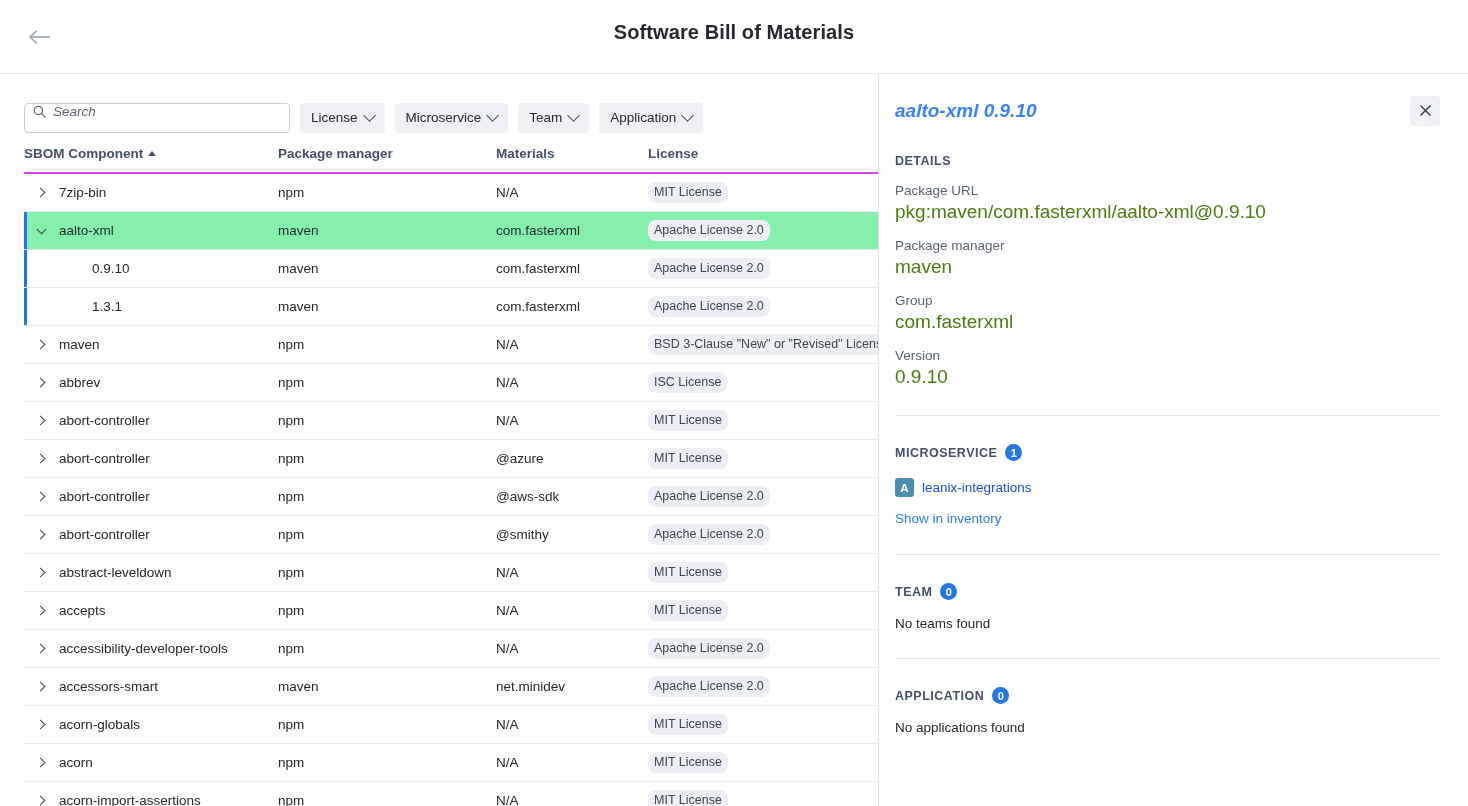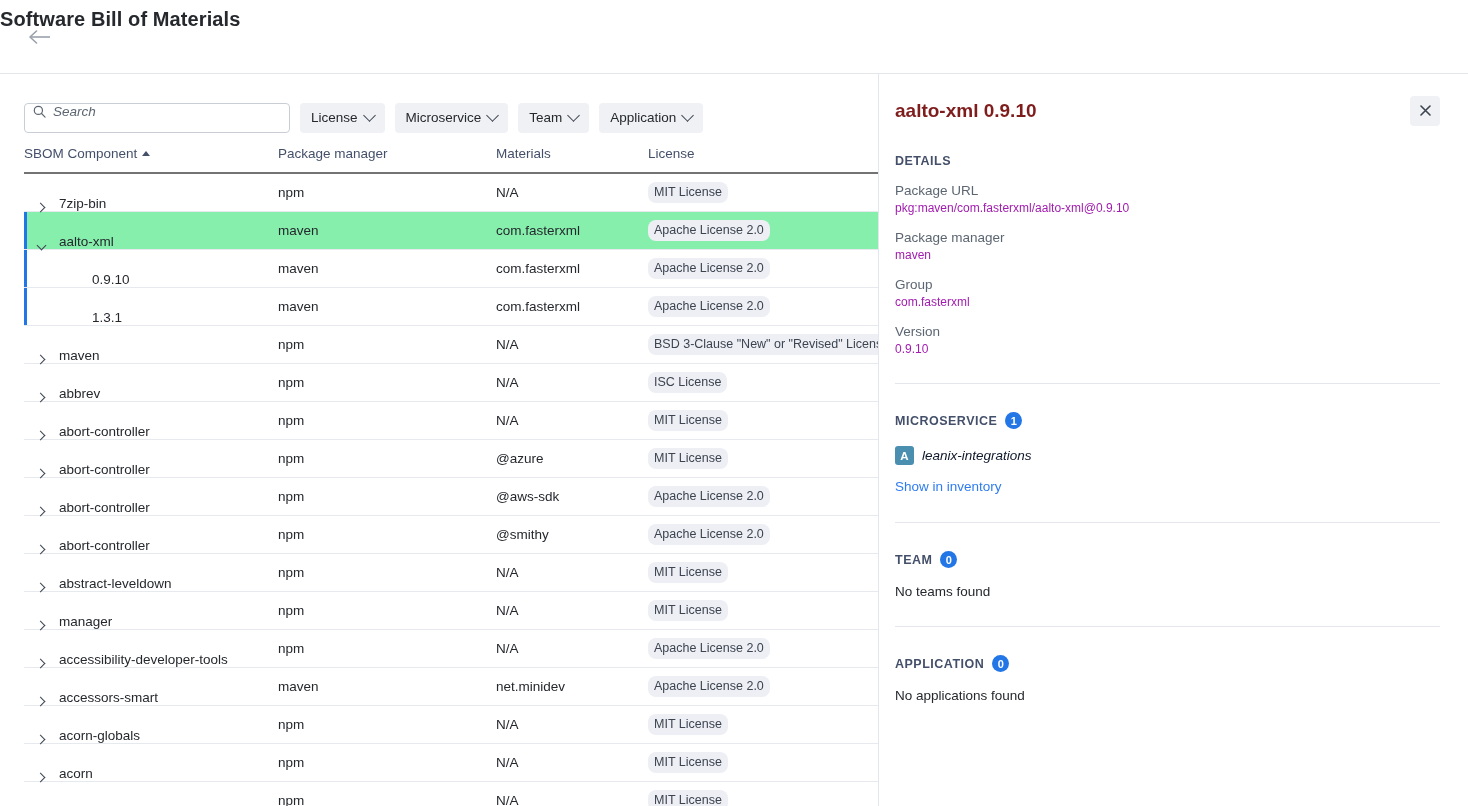--- a/index.html
+++ b/index.html
@@ -22,22 +22,22 @@
   .back-btn {
     position: absolute;
     left: 26px; top: 23px;
     width: 30px; height: 28px;
     display: flex; align-items: center; justify-content: center;
     cursor: pointer;
   }
   .back-btn svg { display: block; }
   .page-title {
     position: absolute;
-    left: 0; right: 0; top: 8px;
-    text-align: left;
+    left: 0; right: 0; top: 21px;
+    text-align: center;
     font-size: 20px;
     font-weight: bold;
     color: #25282d;
     letter-spacing: .1px;
   }
 
   
   .body-split {
     display: flex;
     height: 732px;
@@ -111,24 +111,24 @@
   
   .tbl {
     width: 1040px;
     border-collapse: collapse;
     table-layout: fixed;
     margin-left: 24px;
   }
   .tbl th {
     text-align: left;
     font-size: 13.5px;
-    font-weight: normal;
+    font-weight: bold;
     color: #44506a;
     padding: 6px 0 11px 0;
-    border-bottom: 2px solid #737373;
+    border-bottom: 2px solid #d946ef;
     white-space: nowrap;
   }
   .tbl td {
     font-size: 13.5px;
     color: #25282d;
     height: 37px;
     padding: 0;
     border-bottom: 1px solid #e6e9ee;
     vertical-align: middle;
     white-space: nowrap;
@@ -146,21 +146,21 @@
     border-right: 4px solid transparent;
     border-bottom: 5px solid #44506a;
     vertical-align: 2px;
   }
 
   tr.expanded-parent td { background: #86efac; }
   tr.grp td:first-child { box-shadow: inset 3px 0 0 0 #2376e5; }
 
   .cell-comp {
     display: flex;
-    align-items: flex-end;
+    align-items: center;
     height: 37px;
   }
   .chev {
     width: 34px;
     flex: none;
     display: flex;
     align-items: center;
     justify-content: center;
     cursor: pointer;
   }
@@ -196,22 +196,23 @@
     position: relative;
   }
   .detail-head {
     display: flex;
     align-items: flex-start;
     justify-content: space-between;
   }
   .detail-title {
     font-size: 19px;
     font-weight: bold;
-    color: #7f1d1d;
+    color: #3b82f6;
     padding-top: 4px;
+    font-style: italic;
   }
   .close-btn {
     width: 30px; height: 30px;
     background: #f0f1f5;
     border: none; border-radius: 4px;
     display: flex; align-items: center; justify-content: center;
     cursor: pointer;
     color: #3c4450;
     font-size: 14px;
     line-height: 1;
@@ -240,22 +241,22 @@
     font-weight: bold;
     letter-spacing: 0;
   }
   .field { margin-top: 15px; }
   .field-label {
     font-size: 13.5px;
     color: #5c6672;
     margin-bottom: 3px;
   }
   .field-value {
-    font-size: 12px;
-    color: #a21caf;
+    font-size: 19px;
+    color: #4d7c0f;
   }
   .divider {
     height: 1px;
     background: #e3e6ea;
     margin-top: 27px;
   }
   .ms-row {
     display: flex;
     align-items: center;
     gap: 8px;
@@ -266,21 +267,21 @@
     border-radius: 3px;
     background: #4a8fb0;
     color: #fff;
     font-size: 11.5px;
     font-weight: bold;
     display: flex;
     align-items: center;
     justify-content: center;
     flex: none;
   }
-  .ms-name { font-size: 13.5px; color: #0f172a; font-style: italic; }
+  .ms-name { font-size: 13.5px; color: #1d4ed8; }
   .inv-link {
     display: inline-block;
     margin-top: 14px;
     font-size: 13.5px;
     color: #2f7cf1;
     text-decoration: none;
     cursor: pointer;
   }
   .empty-text {
     font-size: 13.5px;
@@ -484,21 +485,21 @@
             <td class="col-pm">npm</td>
             <td class="col-ns">N/A</td>
             <td class="col-lic"><span class="lic-badge">MIT License</span></td>
           </tr>
           <tr>
             <td class="col-comp">
               <div class="cell-comp">
                 <span class="chev">
                   <i></i>
                 </span>
-                <span class="comp-name">manager</span>
+                <span class="comp-name">accepts</span>
               </div>
             </td>
             <td class="col-pm">npm</td>
             <td class="col-ns">N/A</td>
             <td class="col-lic"><span class="lic-badge">MIT License</span></td>
           </tr>
           <tr>
             <td class="col-comp">
               <div class="cell-comp">
                 <span class="chev">

